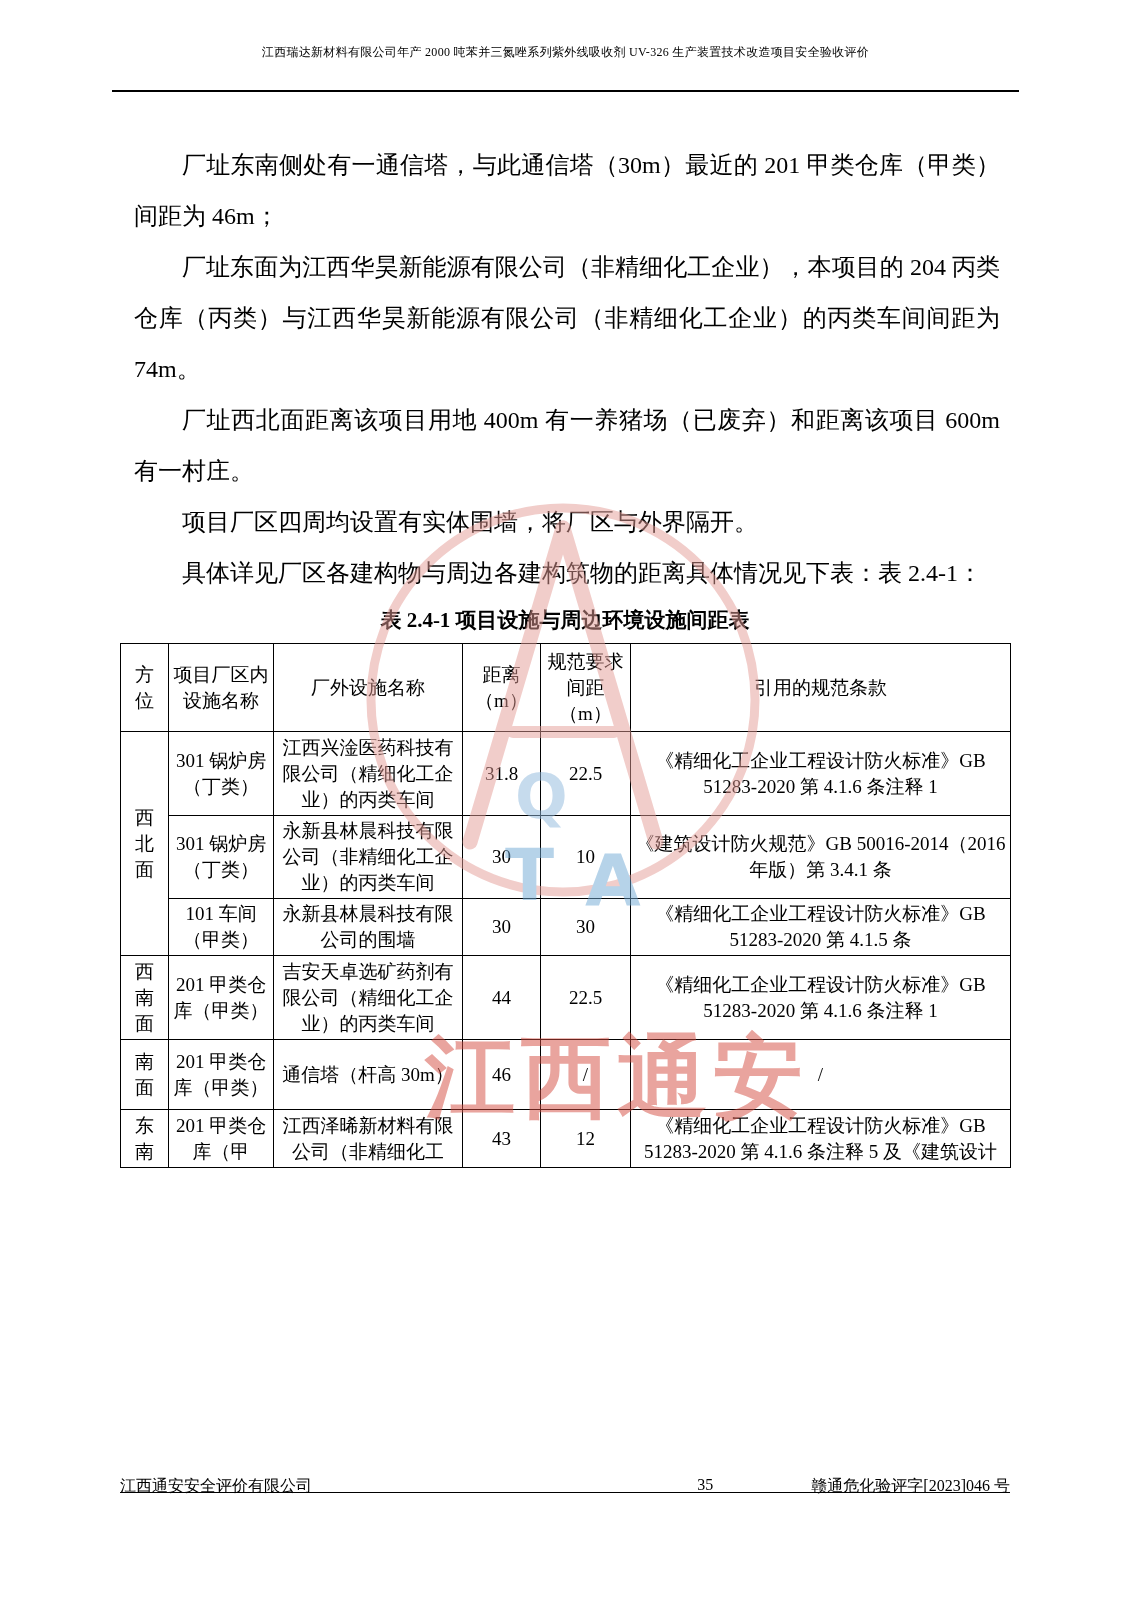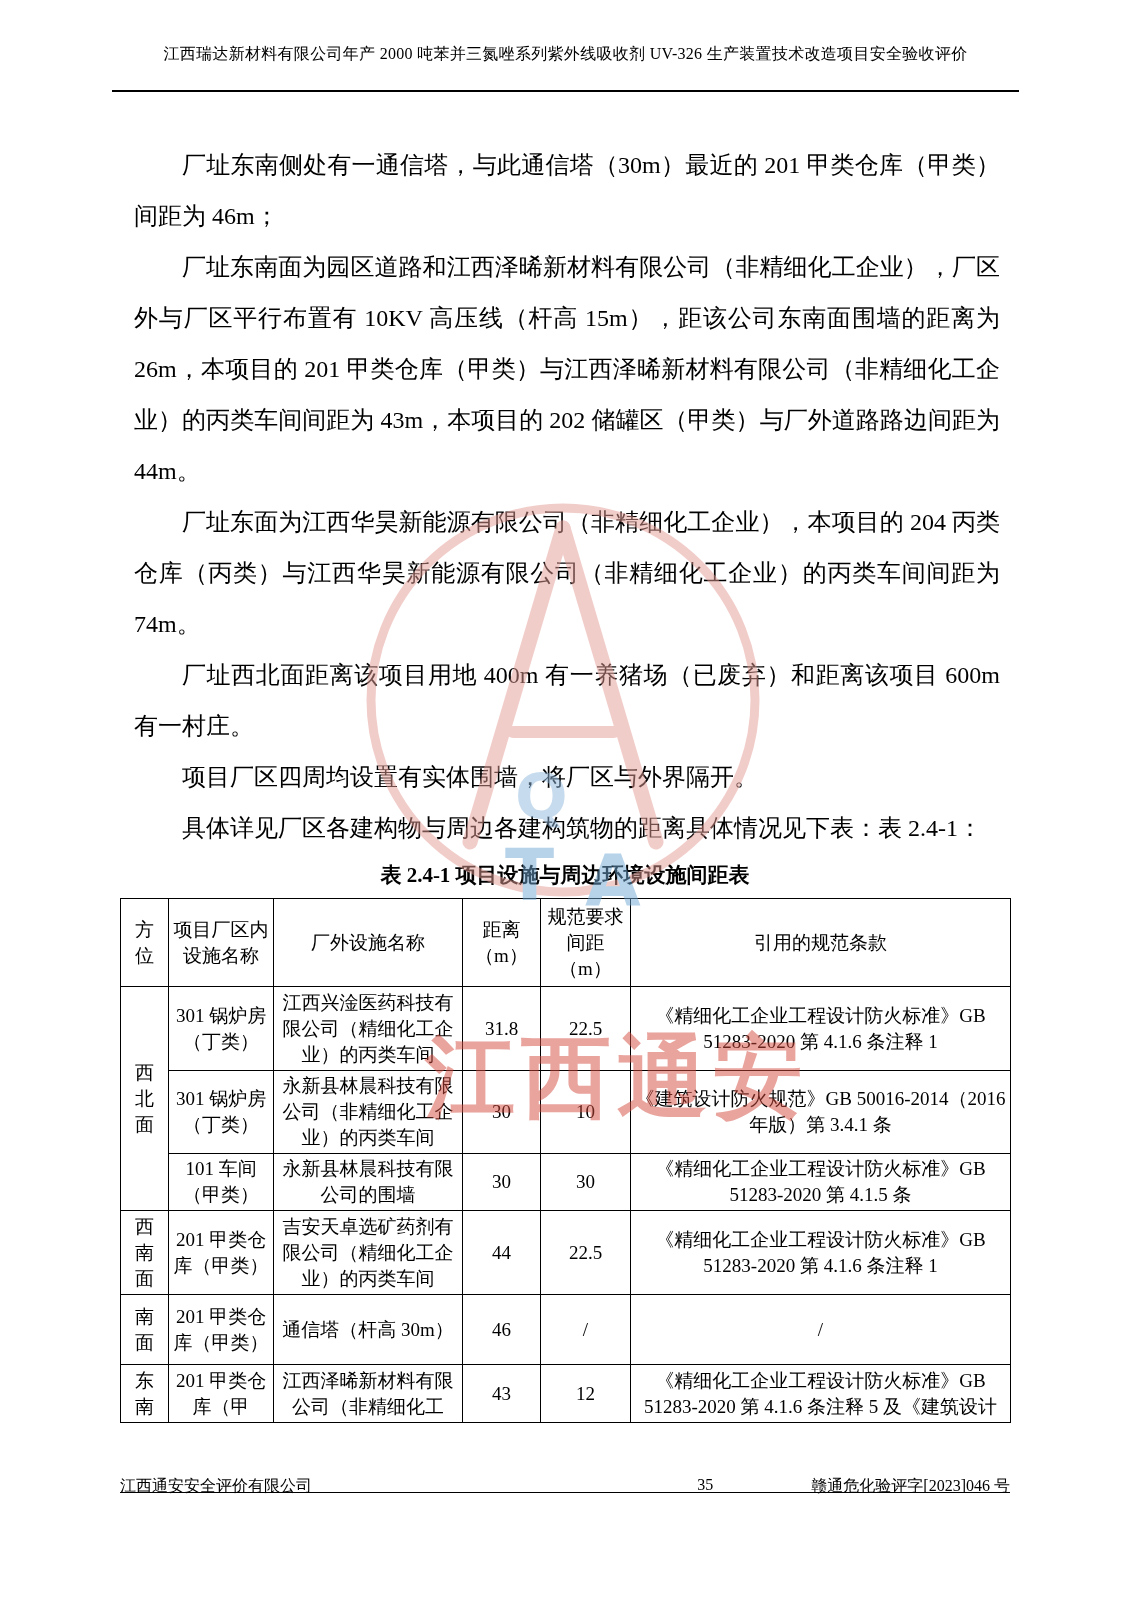--- a/index.html
+++ b/index.html
@@ -8,21 +8,21 @@
     width: 1131px; height: 1600px;
     position: relative;
     background: #ffffff;
     color: #000;
     font-family: "Liberation Serif", "DejaVu Serif", serif;
     overflow: hidden;
   }
 
   .page-header {
     position: absolute; top: 44px; left: 58px; width: 1015px;
-    text-align: center; font-size: 16px; letter-spacing: 0.3px;
+    text-align: center; font-size: 12px; letter-spacing: 0.3px;
     white-space: nowrap;
   }
   .header-rule {
     position: absolute; top: 90px; left: 112px; width: 907px;
     border-top: 2px solid #000;
   }
 
   .body-flow {
     position: absolute; top: 140px; left: 120px; width: 890px;
     z-index: 1;
@@ -79,21 +79,20 @@
   }
 </style>
 </head>
 <body>
 
 <div class="page-header">江西瑞达新材料有限公司年产 2000 吨苯并三氮唑系列紫外线吸收剂 UV-326 生产装置技术改造项目安全验收评价</div>
 <div class="header-rule"></div>
 
 <div class="body-flow">
   <p class="para">厂址东南侧处有一通信塔，与此通信塔（30m）最近的 201 甲类仓库（甲类）间距为 46m；</p>
-  <p class="para">厂址东南面为园区道路和江西泽晞新材料有限公司（非精细化工企业），厂区外与厂区平行布置有 10KV 高压线（杆高 15m），距该公司东南面围墙的距离为 26m，本项目的 201 甲类仓库（甲类）与江西泽晞新材料有限公司（非精细化工企业）的丙类车间间距为 43m，本项目的 202 储罐区（甲类）与厂外道路路边间距为 44m。</p>
   <p class="para">厂址东面为江西华昊新能源有限公司（非精细化工企业），本项目的 204 丙类仓库（丙类）与江西华昊新能源有限公司（非精细化工企业）的丙类车间间距为 74m。</p>
   <p class="para">厂址西北面距离该项目用地 400m 有一养猪场（已废弃）和距离该项目 600m 有一村庄。</p>
   <p class="para">项目厂区四周均设置有实体围墙，将厂区与外界隔开。</p>
   <p class="para">具体详见厂区各建构物与周边各建构筑物的距离具体情况见下表：表 2.4-1：</p>
 
   <div class="table-title">表 2.4-1 项目设施与周边环境设施间距表</div>
 
   <table class="dist">
     <colgroup>
       <col style="width:48px">

